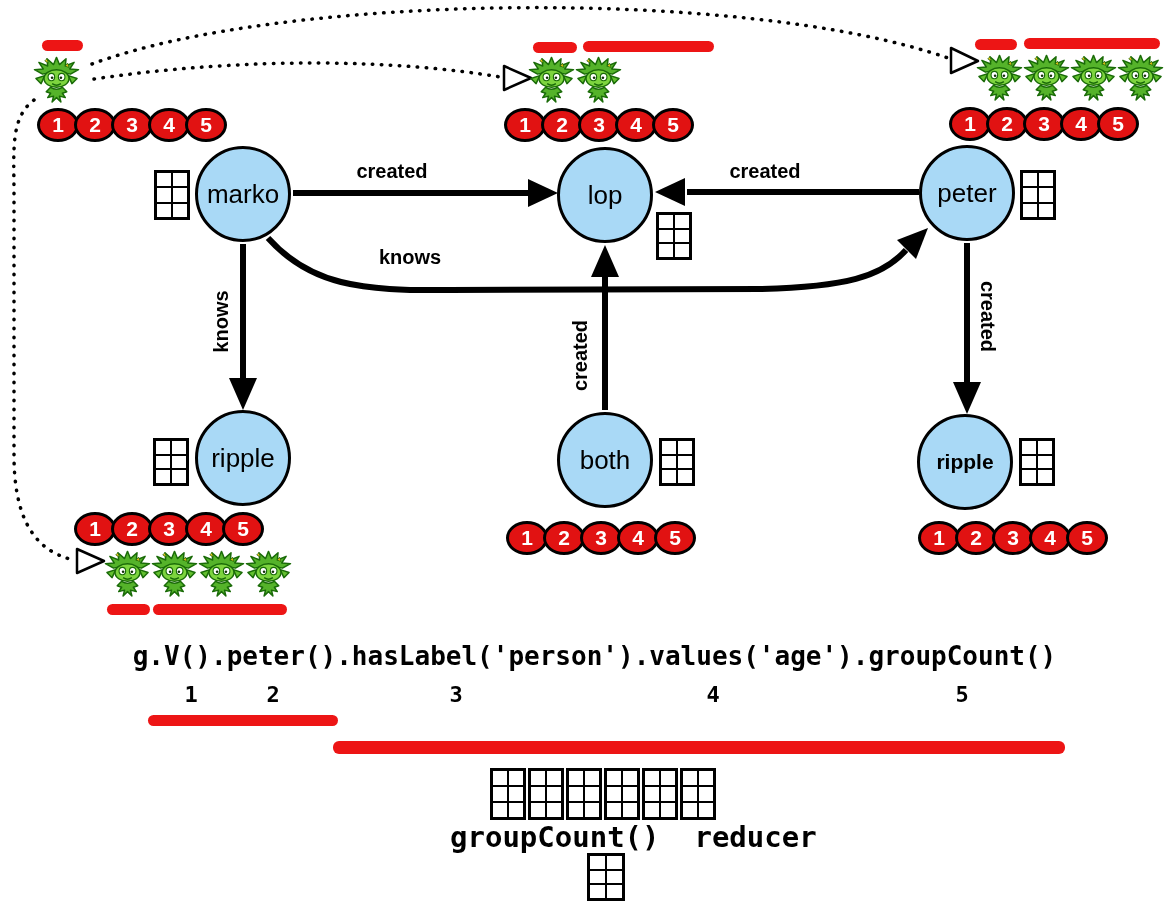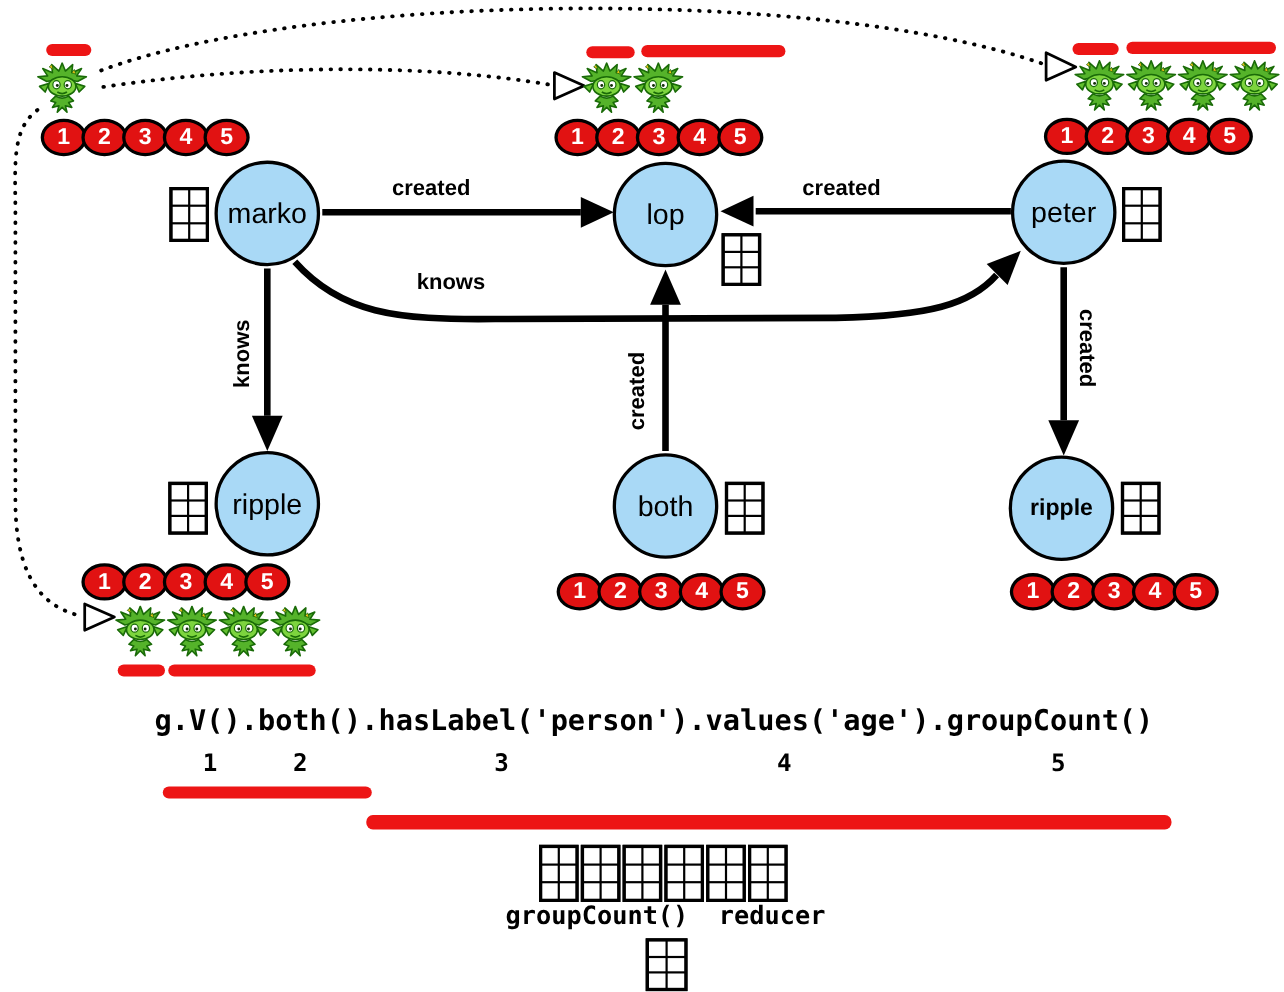--- a/index.html
+++ b/index.html
@@ -36,21 +36,21 @@
           text-shadow:2px 0 0 #fff,-2px 0 0 #fff,0 2px 0 #fff,0 -2px 0 #fff,
                       1px 1px 0 #fff,-1px -1px 0 #fff,1px -1px 0 #fff,-1px 1px 0 #fff;}
   .vccw{transform:rotate(-90deg);}
   .vcw{transform:rotate(90deg);}
 
   .mono{font-family:"DejaVu Sans Mono",monospace;font-weight:bold;color:#000;}
   .query{position:absolute;left:0;top:641;width:100%;text-align:center;font-size:26px;
          padding-left:22px;z-index:2;white-space:pre;}
   .stepnum{position:absolute;top:682px;transform:translateX(-50%);font-size:22px;z-index:2;}
   .reducer-label{position:absolute;left:450px;top:820px;width:310px;text-align:center;
-                 font-size:23px;white-space:pre;z-index:2;}
+                 font-size:29px;white-space:pre;z-index:2;}
 </style>
 </head>
 <body>
 
 <div class="canvas">
 
   <svg width="0" height="0" style="position:absolute" aria-hidden="true">
     <defs>
       <symbol id="gremlin" viewBox="0 0 64 64">
         <g stroke="#1a6b08" stroke-width="2" stroke-linejoin="round">
@@ -258,21 +258,21 @@
       <div class="chip">5</div>
     </div>
   <div class="chiprow" style="left:918px;top:521px;">
       <div class="chip">1</div>
       <div class="chip">2</div>
       <div class="chip">3</div>
       <div class="chip">4</div>
       <div class="chip">5</div>
     </div>
 
-  <div class="mono query" style="top:641px;">g.V().both().hasLabel('person').values('age').groupCount()</div>
+  <div class="mono query" style="top:641px;">g.V().peter().hasLabel('person').values('age').groupCount()</div>
   <div class="mono stepnum" style="left:191px;">1</div>
   <div class="mono stepnum" style="left:273px;">2</div>
   <div class="mono stepnum" style="left:456px;">3</div>
   <div class="mono stepnum" style="left:713px;">4</div>
   <div class="mono stepnum" style="left:962px;">5</div>
 
   <div class="bar" style="left:148px;top:715px;width:190px;"></div>
   <div class="bar" style="left:333px;top:741px;width:732px;height:13px;"></div>
 
   <div class="ticon" style="left:490px;top:768px;width:36px;height:52px;">

